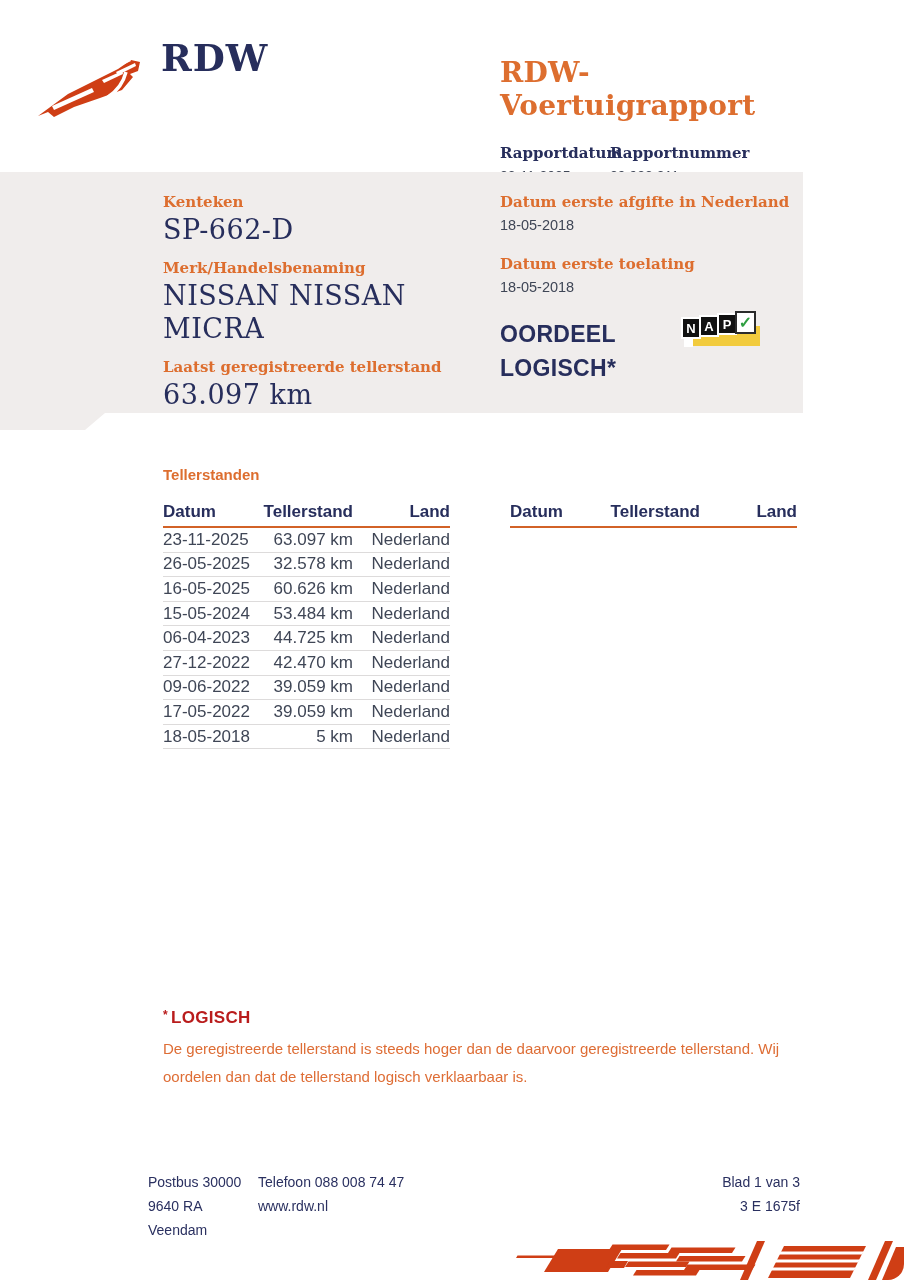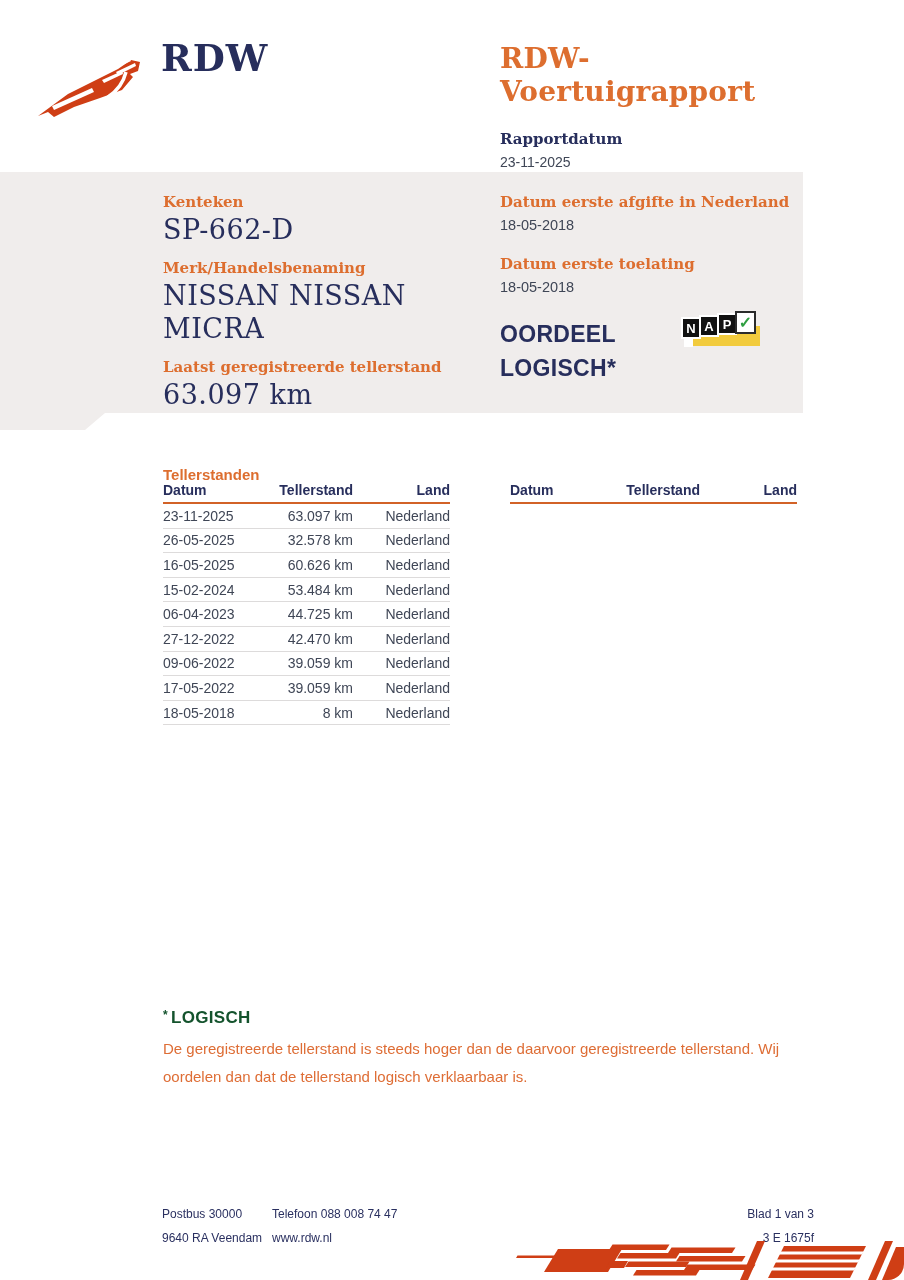--- a/index.html
+++ b/index.html
@@ -8,21 +8,21 @@
     position:relative; width:904px; height:1280px; background:#ffffff;
     overflow:hidden; font-family:"Liberation Sans", sans-serif;border-radius:16px;
   }
   
   .logo-art { position:absolute; left:34px; top:50px; width:116px; height:72px; }
   .logo-text {
     position:absolute; left:161px; top:36px;
     font-family:"DejaVu Serif", serif; font-weight:bold; font-size:37px;
     color:#272e5c; letter-spacing:1px;
   }
-  .title-block { position:absolute; left:500px; top:42px; width:330px; }
+  .title-block { position:absolute; left:500px; top:56px; width:330px; }
   .report-title {
     font-family:"DejaVu Serif", serif; font-weight:bold; font-size:28px;
     color:#dd6e2f; letter-spacing:0.2px;
   }
   .meta-row { display:flex; margin-top:22px; }
   .meta-col1 { width:110px; }
   .meta-label {
     font-family:"DejaVu Serif", serif; font-weight:bold; font-size:15px;
     color:#272e5c;
   }
@@ -66,43 +66,43 @@
     background:#ffffff; border:2px solid #2b2b2b;
     display:flex; align-items:center; justify-content:center;
     color:#2f9e41; font-size:16px; font-weight:bold;
   }
   
   .tables { position:absolute; left:163px; top:466px; width:640px; }
   .section-title {
     font-family:Liberation Sans, sans-serif; font-weight:bold; font-size:15px;
     color:#dd6e2f; margin-bottom:8px;
   }
-  .odo-table { position:absolute; top:16px; width:287px; font-size:14px; }
+  .odo-table { position:absolute; top:36px; width:287px; font-size:17px; }
   .odo-table.t1 { left:0; }
   .odo-table.t2 { left:347px; }
   .thead {
     display:flex; font-weight:bold; color:#272e5c;
     border-bottom:2px solid #d26227; padding-bottom:4px;
   }
   .trow {
     display:flex; color:#3f4656; height:24.6px; align-items:center;
     border-bottom:1px solid #dddbdb;
   }
   .c-datum { width:96px; text-align:left; }
   .c-stand { width:94px; text-align:right; }
   .c-land  { flex:1; text-align:right; }
   
   .footnote { position:absolute; left:163px; top:1008px; width:660px; }
-  .footnote-head { color:#14532d; font-size:17px; font-weight:800; letter-spacing:0.3px; }
+  .footnote-head { color:#b91c1c; font-size:17px; font-weight:800; letter-spacing:0.3px; }
   .footnote-star { font-size:12px; vertical-align:4px; font-weight:bold; margin-right:3px; }
   .footnote-text { color:#de6d35; font-size:15px; line-height:1.85; margin-top:7px; }
   
   .footer {
-    position:absolute; left:162px; top:1170px; width:652px; display:flex;
-    font-size:12px; color:#2a3060; line-height:24px;margin-top:32px;
+    position:absolute; left:148px; top:1170px; width:652px; display:flex;
+    font-size:14px; color:#2a3060; line-height:24px;
   }
   .footer-col1 { width:110px; }
   .footer-col2 { flex:1; }
   .footer-col3 { text-align:right; }
   .website { color:#2a3060; text-decoration:none; }
   
   .bottom-art { position:absolute; left:516px; top:1241px; width:388px; height:39px; }
 </style>
 </head>
 <body>
@@ -119,20 +119,24 @@
   </svg>
   <div class="logo-text">RDW</div>
 
   <div class="title-block">
     <div class="report-title">RDW-Voertuigrapport</div>
     <div class="meta-row">
       <div class="meta-col1">
         <div class="meta-label">Rapportdatum</div>
         <div class="meta-value">23-11-2025</div>
       </div>
+      <div>
+        <div class="meta-label">Rapportnummer</div>
+        <div class="meta-value">29.983.811</div>
+      </div>
     </div>
   </div>
 
   <div class="banner">
     <div class="banner-left">
       <div class="field-label">Kenteken</div>
       <div class="big-value">SP-662-D</div>
       <div class="field-label">Merk/Handelsbenaming</div>
       <div class="big-value wrap">NISSAN NISSAN MICRA</div>
       <div class="field-label">Laatst geregistreerde tellerstand</div>
@@ -180,21 +184,21 @@
       <div class="c-land">Nederland</div>
     </div>
 
     <div class="trow">
       <div class="c-datum">16-05-2025</div>
       <div class="c-stand">60.626 km</div>
       <div class="c-land">Nederland</div>
     </div>
 
     <div class="trow">
-      <div class="c-datum">15-02-2024</div>
+      <div class="c-datum">15-05-2024</div>
       <div class="c-stand">53.484 km</div>
       <div class="c-land">Nederland</div>
     </div>
 
     <div class="trow">
       <div class="c-datum">06-04-2023</div>
       <div class="c-stand">44.725 km</div>
       <div class="c-land">Nederland</div>
     </div>
 
@@ -211,21 +215,21 @@
     </div>
 
     <div class="trow">
       <div class="c-datum">17-05-2022</div>
       <div class="c-stand">39.059 km</div>
       <div class="c-land">Nederland</div>
     </div>
 
     <div class="trow">
       <div class="c-datum">18-05-2018</div>
-      <div class="c-stand">8 km</div>
+      <div class="c-stand">5 km</div>
       <div class="c-land">Nederland</div>
     </div>
   </div>
     </div>
 
     <div class="odo-table t2">
       <div class="thead">
         <div class="c-datum">Datum</div>
         <div class="c-stand">Tellerstand</div>
         <div class="c-land">Land</div>

